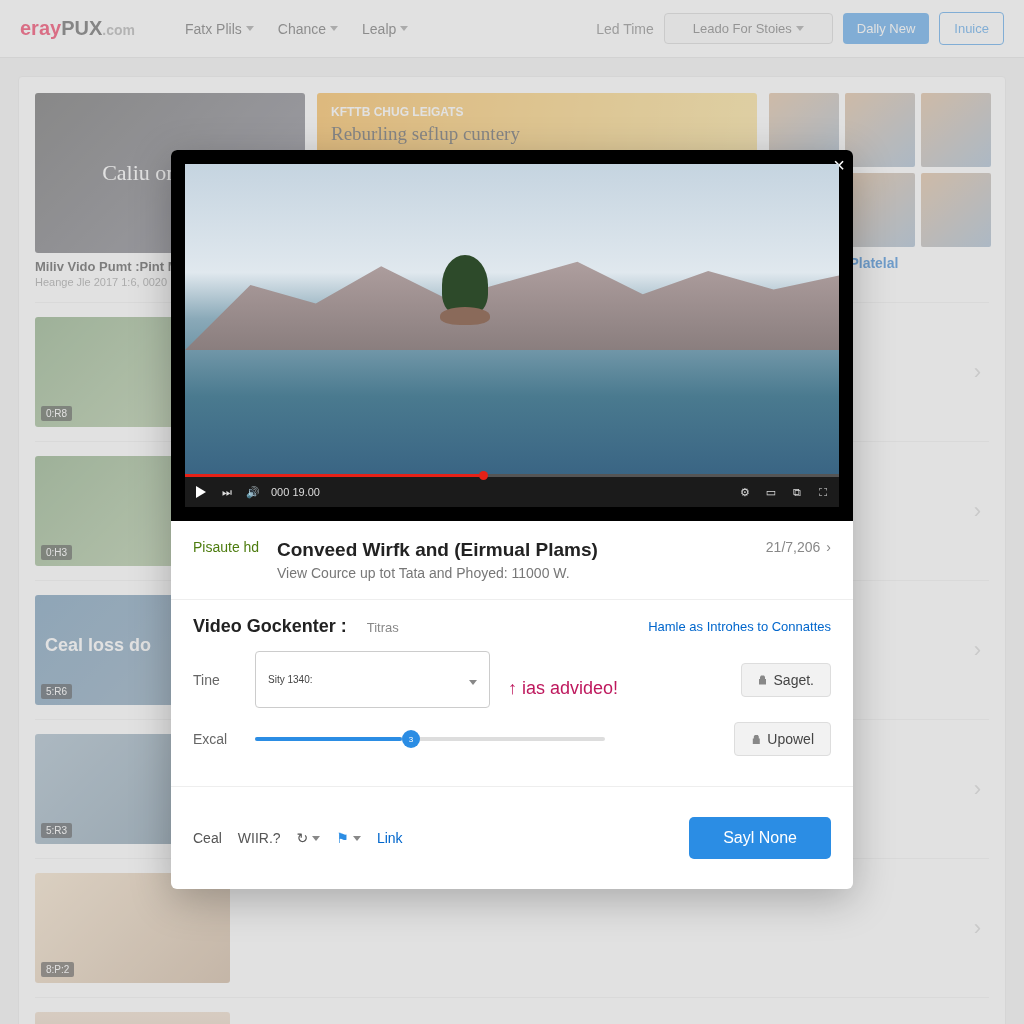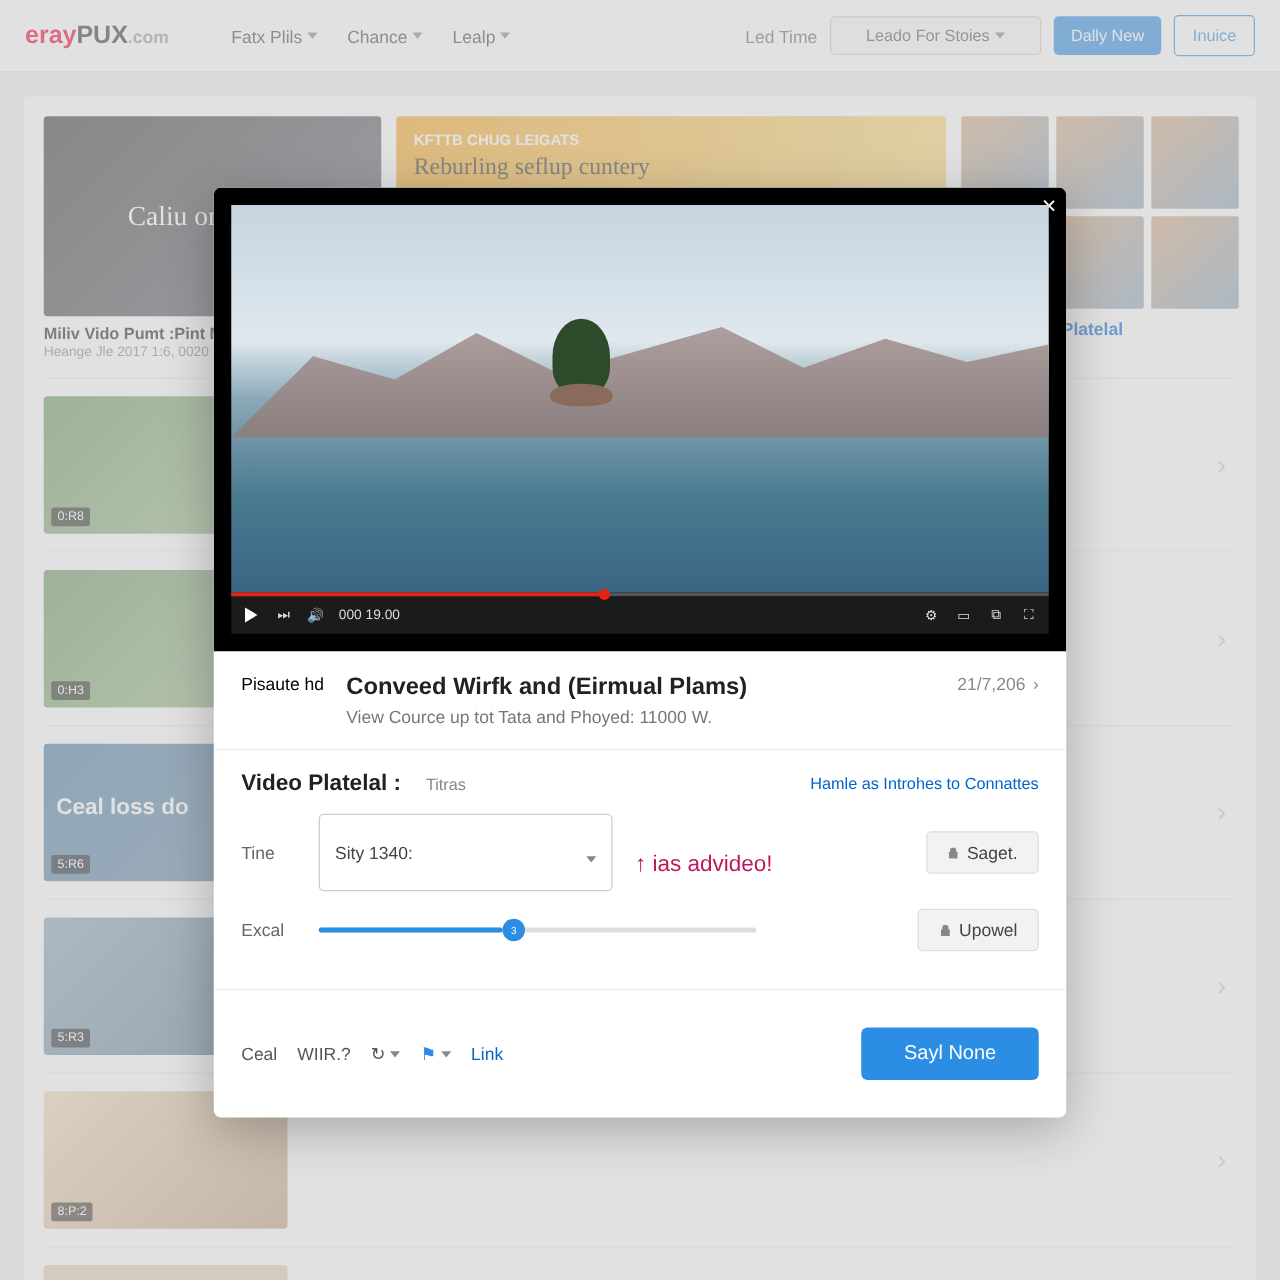--- a/index.html
+++ b/index.html
@@ -48,35 +48,35 @@
 .island .trees { width: 46px; height: 60px; background: #2d4a2a; border-radius: 50% 50% 35% 35%; position: absolute; bottom: 10px; left: 22px; }
 .progress { height: 3px; background: #555; position: relative; }
 .progress-fill { position: absolute; width: 45%; height: 100%; background: #e62117; }
 .progress-handle { position: absolute; left: 45%; top: -3px; width: 9px; height: 9px; border-radius: 50%; background: #e62117; }
 .controls { background: #1b1b1b; height: 30px; display: flex; align-items: center; padding: 0 8px; gap: 10px; color: #ddd; font-size: 11px; }
 .ctrl-icon { display: inline-flex; align-items: center; justify-content: center; width: 16px; height: 16px; }
 .tri { width: 0; height: 0; border-top: 6px solid transparent; border-bottom: 6px solid transparent; border-left: 10px solid #fff; }
 .spacer { flex: 1; }
 
 .modal-info { padding: 18px 22px; border-bottom: 1px solid #eee; display: flex; align-items: flex-start; gap: 14px; }
-.side-label { color: #000000; font-size: 14px; width: 70px; }
+.side-label { color: #4d7c0f; font-size: 14px; width: 70px; }
 .info-main { flex: 1; }
 .info-title { font-size: 19px; font-weight: bold; color: #222; }
 .info-sub { font-size: 14px; color: #777; margin-top: 4px; }
 .info-count { color: #888; font-size: 14px; display: flex; align-items: center; gap: 6px; }
 
 .modal-section { padding: 16px 22px; }
 .sect-head { display: flex; align-items: center; justify-content: space-between; margin-bottom: 14px; }
 .sect-title { font-size: 18px; font-weight: bold; color: #222; }
 .sect-title .sub { font-size: 13px; font-weight: normal; color: #888; margin-left: 15px; }
 .sect-link { color: #0066cc; font-size: 13px; margin-left: 39px; }
 
 .form-row { display: flex; align-items: center; gap: 12px; margin-bottom: 14px; }
 .form-label { width: 50px; color: #666; font-size: 14px; }
-.dropdown { flex: 0 0 235px; border: 1px solid #ccc; border-radius: 4px; padding: 22px 12px; display: flex; justify-content: space-between; align-items: flex-end; font-size: 14px; color: #444; }
+.dropdown { flex: 0 0 235px; border: 1px solid #ccc; border-radius: 4px; padding: 22px 12px; display: flex; justify-content: space-between; align-items: flex-end; font-size: 10px; color: #444; }
 .hint { color: #be185d; font-size: 18px; margin-left: 6px; margin-top: 18px; }
 .sm-btn { background: #f2f2f2; border: 1px solid #ddd; border-radius: 4px; padding: 8px 16px; font-size: 14px; color: #444; display: flex; align-items: center; gap: 6px; margin-left: auto; }
 .slider-track { flex: 1; max-width: 350px; height: 4px; background: #ddd; border-radius: 2px; position: relative; }
 .slider-fill { position: absolute; width: 42%; height: 100%; background: #2b8de4; border-radius: 2px; }
 .slider-knob { position: absolute; left: 42%; top: -7px; width: 18px; height: 18px; border-radius: 50%; background: #2b8de4; display: flex; align-items: center; justify-content: center; color: #fff; font-size: 8px; }
 
 .modal-foot { padding: 30px 22px; border-top: 1px solid #eee; display: flex; align-items: center; gap: 16px; }
 .foot-item { color: #555; font-size: 14px; display: flex; align-items: center; gap: 4px; }
 .foot-link { color: #0066cc; font-size: 14px; font-weight: 500; }
 .primary-btn { margin-left: auto; background: #2b8de4; color: #fff; border: none; padding: 12px 34px; border-radius: 5px; font-size: 16px; font-weight: 500; }
@@ -228,21 +228,21 @@
       </div>
       <div class="info-count">
         <span>21/7,206</span>
         <span>›</span>
       </div>
     </div>
 
     <div class="modal-section">
       <div class="sect-head">
         <div class="sect-title">
-          <span>Video Platelal :</span>
+          <span>Video Gockenter :</span>
           <span class="sub">Titras</span>
         </div>
         <a class="sect-link">Hamle as Introhes to Connattes</a>
       </div>
 
       <div class="form-row">
         <div class="form-label">Tine</div>
         <div class="dropdown">
           <span>Sity 1340:</span>
           <span class="caret"></span>

